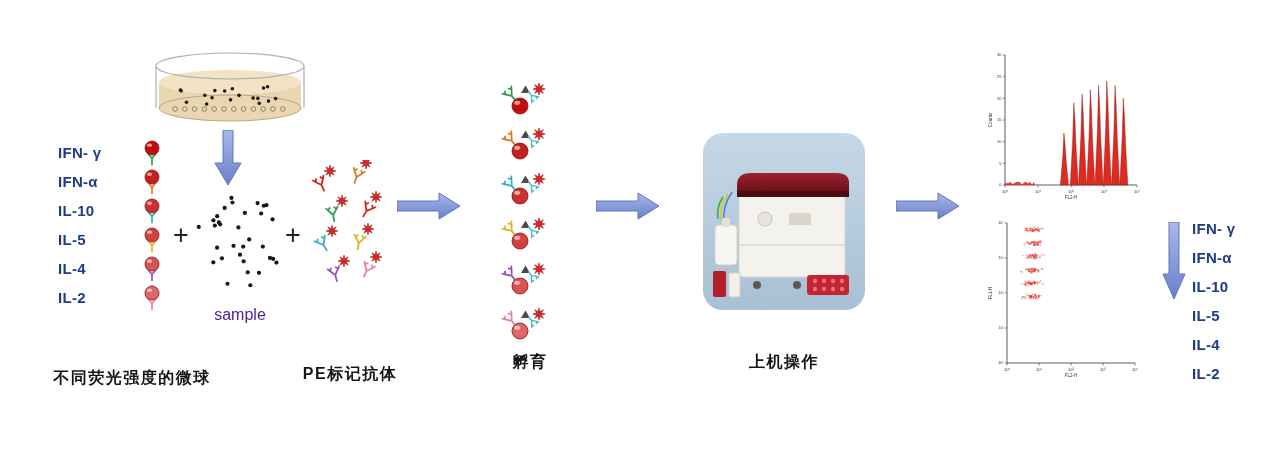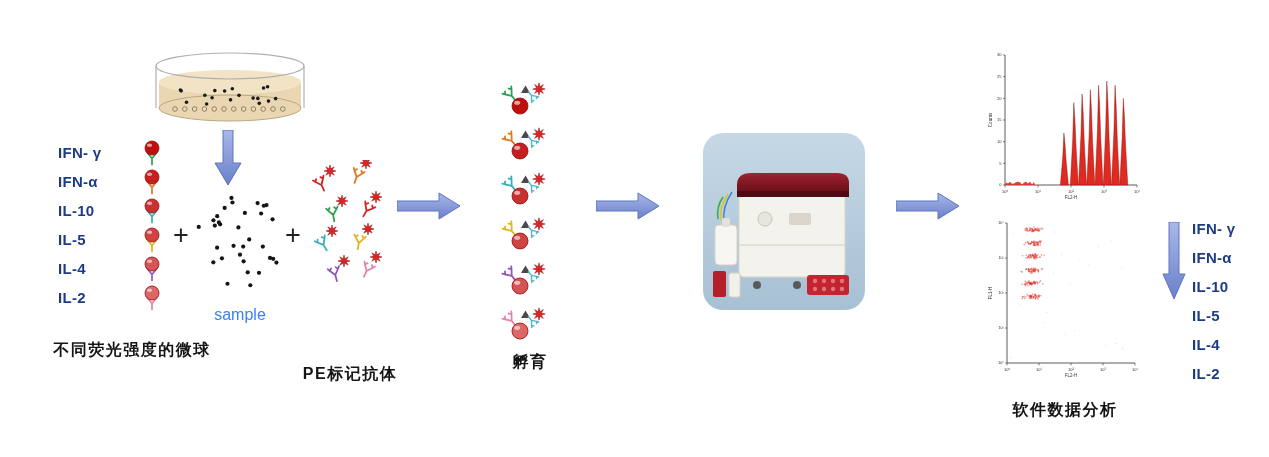--- a/index.html
+++ b/index.html
@@ -5,21 +5,21 @@
   * { margin:0; padding:0; box-sizing:border-box; }
   html,body { background:#ffffff; }
   body { font-family:"Liberation Sans","DejaVu Sans",sans-serif; }
   .canvas { position:relative; width:1269px; height:457px; background:#fff; overflow:hidden; }
   .abs { position:absolute; }
   .cyto-list { position:absolute; display:flex; flex-direction:column; }
   .cyto-row { display:flex; align-items:center; height:29px; gap:25px; }
   .cyto-label { min-width:56px; font-size:15px; font-weight:600; color:#1e3c86; letter-spacing:.3px; white-space:nowrap; }
   .caption { position:absolute; font-size:16px; font-weight:600; color:#151515; text-align:center; letter-spacing:1.5px; white-space:nowrap; }
   .plus { position:absolute; font-size:27px; font-weight:500; color:#222; line-height:1; }
-  .sample-label { position:absolute; font-size:16px; color:#3b82f6; text-align:center; }
+  .sample-label { position:absolute; font-size:16px; color:#4c1d95; text-align:center; }
   svg { display:block; }
 </style>
 </head>
 <body>
 
 <div class="canvas">
 
   <svg width="0" height="0" style="position:absolute">
     <defs>
       <linearGradient id="arrowGrad" x1="0" y1="0" x2="0" y2="1">
@@ -93,21 +93,21 @@
       <span class="cyto-label">IL-2</span>
       <svg class="bead-slot" width="26" height="28" viewBox="0 0 26 28">
           <g transform="translate(13,18.5) rotate(0) scale(1)" stroke="#e583ac" stroke-width="1.7" fill="none" stroke-linecap="round">
             <path d="M0,7 L0,1 M0,1 L-4,-4 M-4,-4 L-5.5,-6.2 M-4,-4 L-2.2,-6.2 M0,1 L4,-4 M4,-4 L5.5,-6.2 M4,-4 L2.2,-6.2"></path>
           </g>
           <circle cx="13" cy="9" r="7" fill="#dd6666" stroke="#8e0f0f" stroke-width="0.8"></circle>
           <ellipse cx="10.55" cy="6.199999999999999" rx="2.66" ry="1.82" fill="#ffffff" opacity="0.6"></ellipse>
         </svg>
     </div>
   </div>
-  <div class="caption" style="left:52px; top:340px; width:160px;">不同荧光强度的微球</div>
+  <div class="caption" style="left:52px; top:368px; width:160px;">不同荧光强度的微球</div>
 
   <svg class="abs" style="left:155px; top:52px;" width="150" height="78" viewBox="0 0 150 78">
     <path d="M4,30 L4,56 A71,13 0 0 0 146,56 L146,30 A71,12 0 0 1 4,30 Z" fill="#ead7b2"></path>
     <ellipse cx="75" cy="30" rx="71" ry="12" fill="#f1e3c4"></ellipse>
     <ellipse cx="75" cy="56" rx="71" ry="13" fill="none" stroke="#b9a87f" stroke-width="1"></ellipse>
     <ellipse cx="75" cy="14" rx="74" ry="13" fill="none" stroke="#b0b0b0" stroke-width="1.2"></ellipse>
     <line x1="1" y1="14" x2="1" y2="56" stroke="#b0b0b0" stroke-width="1.2"></line>
     <line x1="149" y1="14" x2="149" y2="56" stroke="#b0b0b0" stroke-width="1.2"></line>
     <g id="petri-dots">
         <circle cx="84.05383489749107" cy="43.356735949104994" r="1.8" fill="#1a1a1a"></circle>
@@ -314,20 +314,21 @@
       <circle cx="121" cy="148" r="2.2" fill="#e4737c"></circle>
     <circle cx="130" cy="148" r="2.2" fill="#e4737c"></circle>
       <circle cx="139" cy="148" r="2.2" fill="#e4737c"></circle>
     <circle cx="112" cy="156" r="2.2" fill="#e4737c"></circle>
       <circle cx="121" cy="156" r="2.2" fill="#e4737c"></circle>
     <circle cx="130" cy="156" r="2.2" fill="#e4737c"></circle>
       <circle cx="139" cy="156" r="2.2" fill="#e4737c"></circle>
     <circle cx="54" cy="152" r="4" fill="#5a5a5a"></circle>
       <circle cx="94" cy="152" r="4" fill="#5a5a5a"></circle>
   </svg>
+  <div class="caption" style="left:703px; top:352px; width:162px;">上机操作</div>
 
   <svg class="abs" style="left:896px; top:192px;" width="64" height="28" viewBox="0 0 64 28">
     <polygon points="0,9 42,9 42,1 63,14 42,27 42,19 0,19" fill="url(#arrowGrad)" stroke="#5f74c0" stroke-width="1"></polygon>
   </svg>
 
   <svg class="abs" id="hist-svg" style="left:985px; top:45px;" width="160" height="165" viewBox="0 0 160 165">
       <path d="M20,10 L20,140 L152,140" stroke="#333" stroke-width="0.8" fill="none"></path>
       <line x1="18" y1="140" x2="20" y2="140" stroke="#333" stroke-width="0.6"></line>
       <text x="16.5" y="141.4" font-size="4" text-anchor="end" fill="#333">0</text>
       <line x1="18" y1="118.33333333333334" x2="20" y2="118.33333333333334" stroke="#333" stroke-width="0.6"></line>
@@ -731,15 +732,14 @@
         <span class="cyto-label">IL-5</span>
       </div>
     <div class="cyto-row">
         <span class="cyto-label">IL-4</span>
       </div>
     <div class="cyto-row">
         <span class="cyto-label">IL-2</span>
       </div>
   </div>
 
-  <div class="caption" style="left:985px; top:400px; width:160px;">软件数据分析</div>
 
 </div>
 
 </body></html>

